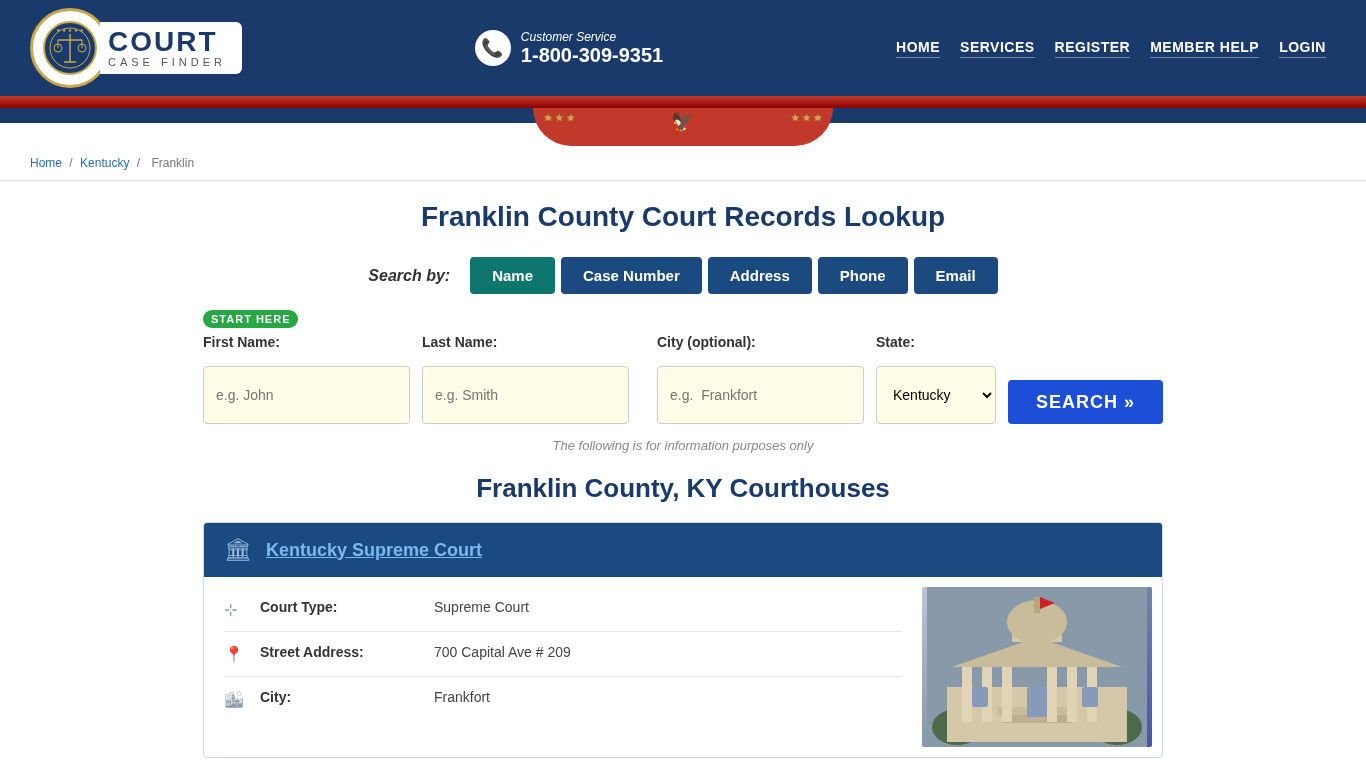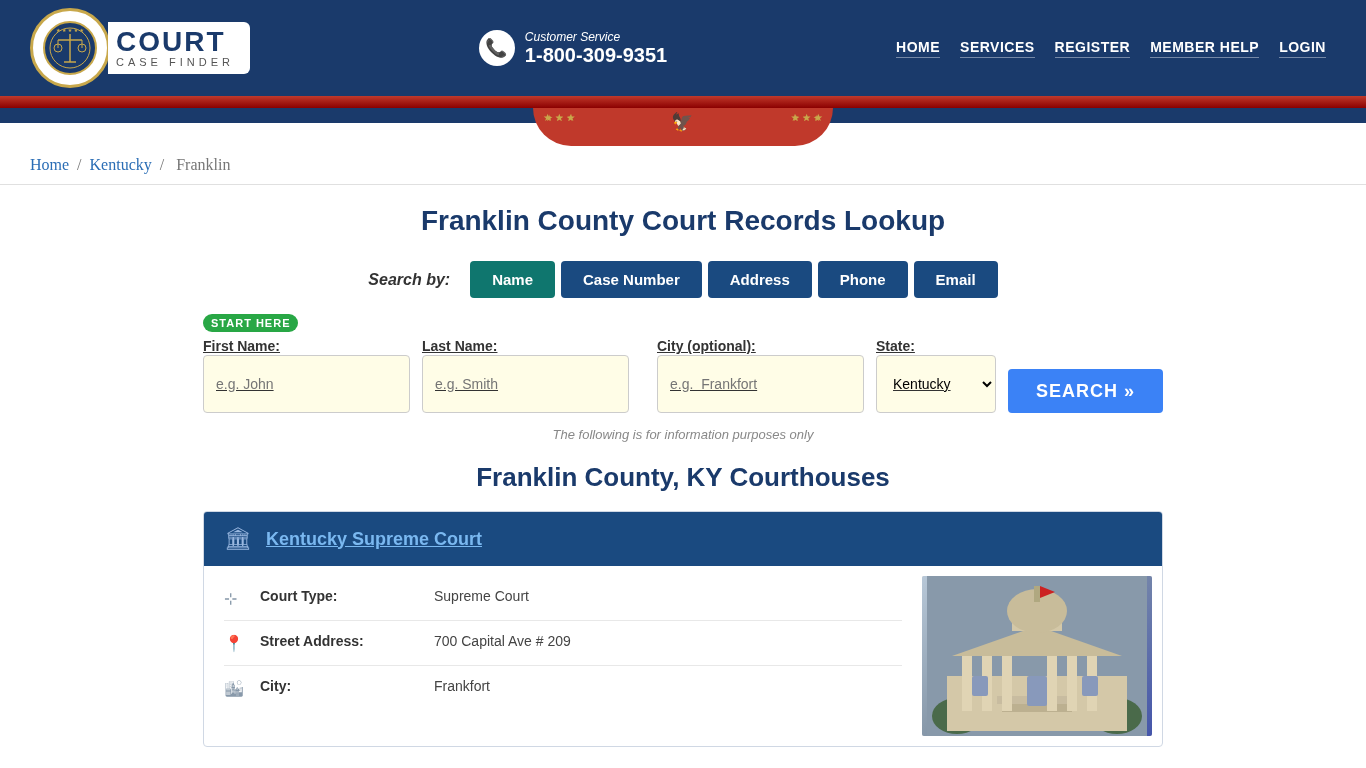--- a/index.html
+++ b/index.html
@@ -15,21 +15,21 @@
     .header-top {
       display: flex;
       align-items: center;
       justify-content: space-between;
       padding: 8px 30px;
       background: #1a3a6b;
     }
     .logo-area {
       display: flex;
       align-items: center;
-      gap: 8px;
+      gap: 0;
     }
     .logo-circle {
       width: 80px;
       height: 80px;
       background: #fff;
       border-radius: 50%;
       display: flex;
       align-items: center;
       justify-content: center;
       border: 3px solid #c8a84b;
@@ -129,23 +129,22 @@
       position: absolute;
       top: 4px;
     }
     .ribbon-arc::before { left: 10px; }
     .ribbon-arc::after { right: 10px; }
 
     
     .breadcrumb {
       padding: 10px 30px;
       border-bottom: 1px solid #e0e0e0;
-      font-size: 16px;
+      font-size: 12px;
       color: #555;
-      font-family: Liberation Serif, serif;
     }
     .breadcrumb a {
       color: #2a6db5;
       text-decoration: none;
     }
     .breadcrumb span { color: #777; margin: 0 4px; }
 
     
     .main-content {
       max-width: 1000px;
@@ -208,22 +207,21 @@
     }
     .search-form-row {
       display: flex;
       align-items: flex-end;
       gap: 12px;
       flex-wrap: nowrap;
     }
     .form-group {
       display: flex;
       flex-direction: column;
-      gap: 1px;
-      text-decoration: underline;
+      gap: 16px;
     }
     .form-group label {
       font-size: 14px;
       font-weight: bold;
       color: #333;
     }
     .form-group input,
     .form-group select {
       padding: 10px 12px;
       font-size: 14px;
@@ -231,21 +229,21 @@
       border-radius: 4px;
       background: #fffde7;
       outline: none;
       height: 58px;
     }
     .form-group-fn { flex: 1.2; }
     .form-group-ln { flex: 1.2; }
     .form-group-city { flex: 1.5; padding-left: 16px; }
     .form-group-state { flex: 1.3; }
     .search-btn {
-      background: #3b82f6;
+      background: #1d4ed8;
       color: #fff;
       border: none;
       padding: 0 28px;
       font-size: 18px;
       font-weight: bold;
       cursor: pointer;
       border-radius: 4px;
       height: 44px;
       white-space: nowrap;
       letter-spacing: 1px;

